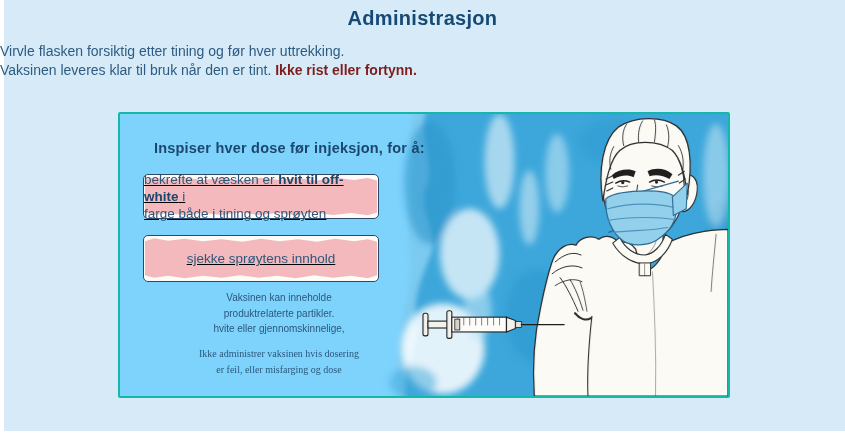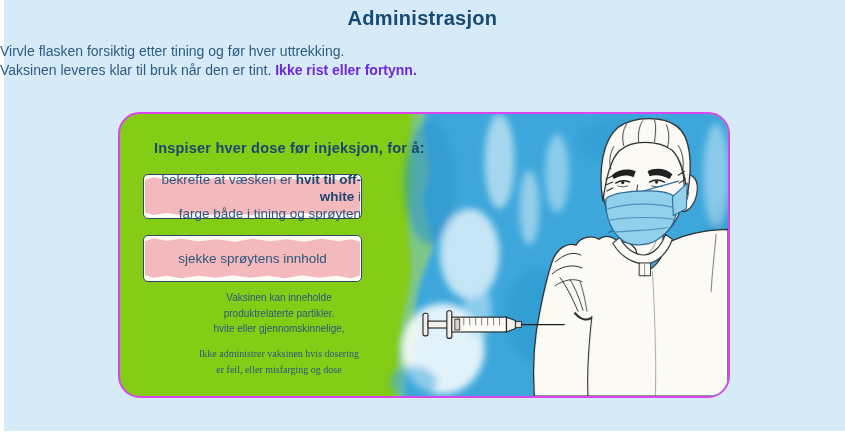--- a/index.html
+++ b/index.html
@@ -3,30 +3,30 @@
 <meta charset="utf-8">
 <style>
   html,body{margin:0;padding:0;}
   body{font-family:"Liberation Sans", sans-serif; background:#ffffff;}
   .stage{position:relative;width:845px;height:436px;overflow:hidden;background:#ffffff;}
   .bg{position:absolute;left:4px;top:0;right:0;bottom:5px;background:#d6eaf7;}
   .title{position:absolute;left:0;top:7px;width:100%;margin:0;text-align:center;
          font-size:20px;font-weight:bold;color:#164a75;letter-spacing:.3px;}
   .intro{position:absolute;left:0;top:42px;width:100%;text-align:left;
          font-size:14px;line-height:19px;color:#2d5b82;}
-  .intro b{color:#6d28d9;}
+  .intro b{color:#7f1d1d;}
   .card{position:absolute;left:118px;top:112px;width:612px;height:286px;
-        box-sizing:border-box;border:2px solid #d946ef;border-radius:22px;
-        background:#84cc16;overflow:hidden;}
+        box-sizing:border-box;border:2px solid #14b8a6;border-radius:2px;
+        background:#7dd3fc;overflow:hidden;}
   .illu{position:absolute;left:0;top:0;width:100%;height:100%;}
   .heading{position:absolute;left:34px;top:26px;font-size:14.5px;font-weight:bold;
            color:#1c466e;letter-spacing:.2px;z-index:2;}
-  .pinkbox{position:absolute;left:23px;width:219px;box-sizing:border-box;
+  .pinkbox{position:absolute;left:23px;width:236px;box-sizing:border-box;
            border:1.5px solid #2c4a68;border-radius:5px;background:#fdfcf8;z-index:2;
-           display:flex;align-items:center;justify-content:center;text-align:right;}
+           display:flex;align-items:center;justify-content:center;text-align:left;text-decoration:underline;}
   .box1{top:60px;height:45px;}
   .box2{top:121px;height:47px;}
   .pinkfill{position:absolute;left:1px;right:1px;top:1px;bottom:1px;background:#f3b9bc;
       clip-path:polygon(0% 10%,4% 3%,10% 9%,17% 4%,25% 10%,33% 5%,42% 11%,50% 4%,58% 10%,
       66% 5%,74% 11%,82% 4%,90% 10%,96% 5%,100% 11%,100% 89%,96% 96%,89% 90%,81% 95%,
       73% 89%,65% 96%,57% 90%,49% 95%,41% 89%,33% 95%,25% 90%,17% 96%,10% 90%,4% 95%,0% 89%);}
   .boxtext{position:relative;font-size:13.5px;line-height:17px;color:#2d577c;z-index:1;}
   .boxtext b{color:#1c466e;}
   .note{position:absolute;left:29px;width:260px;text-align:center;font-size:10px;
         line-height:15.5px;color:#2d577c;z-index:2;}

